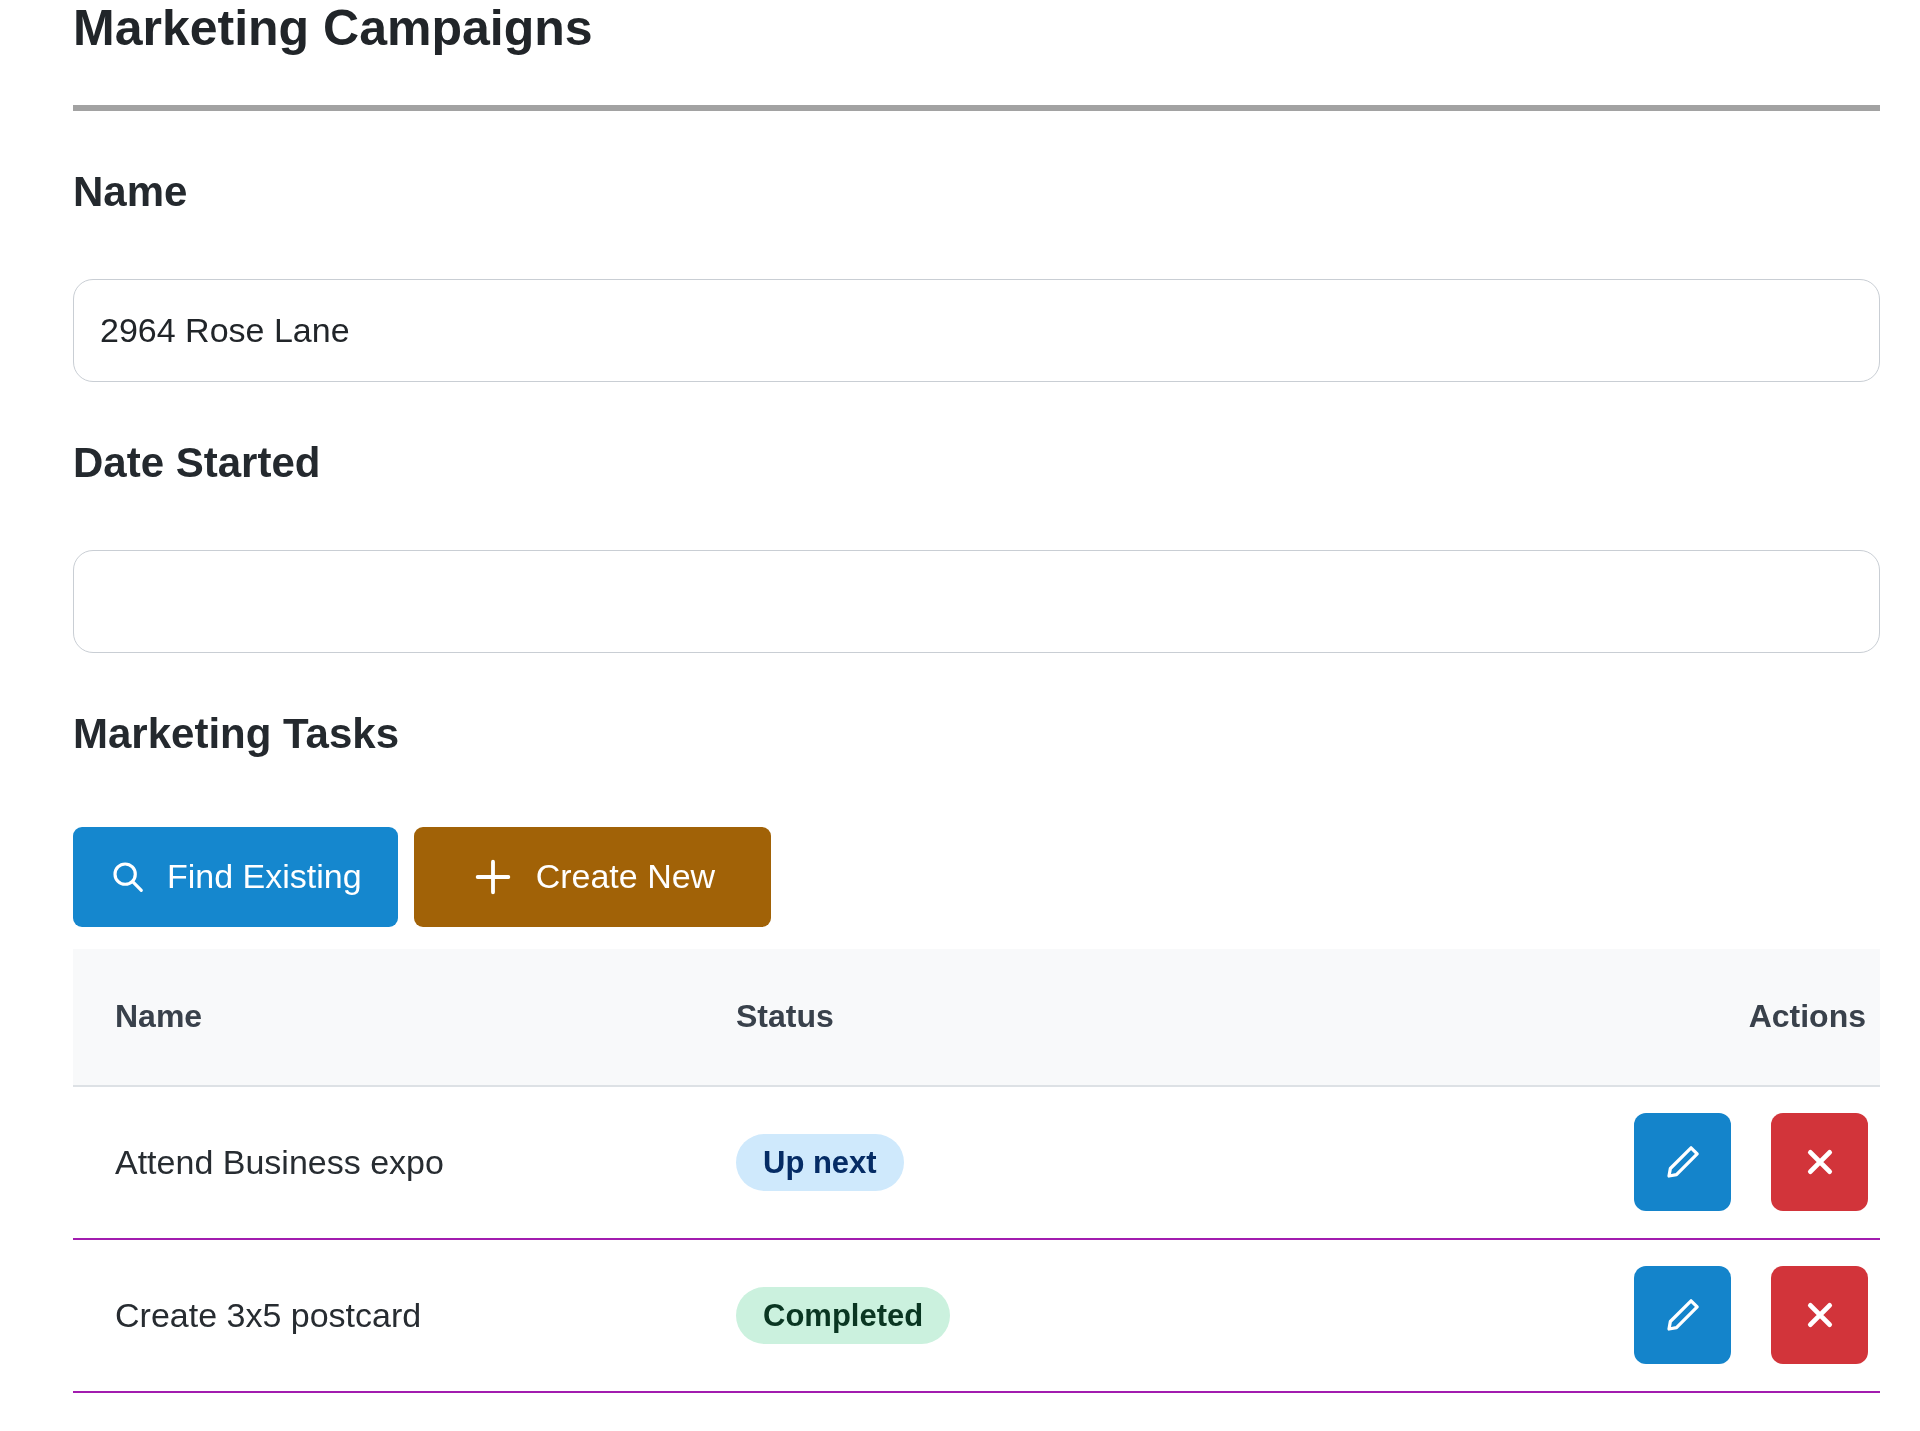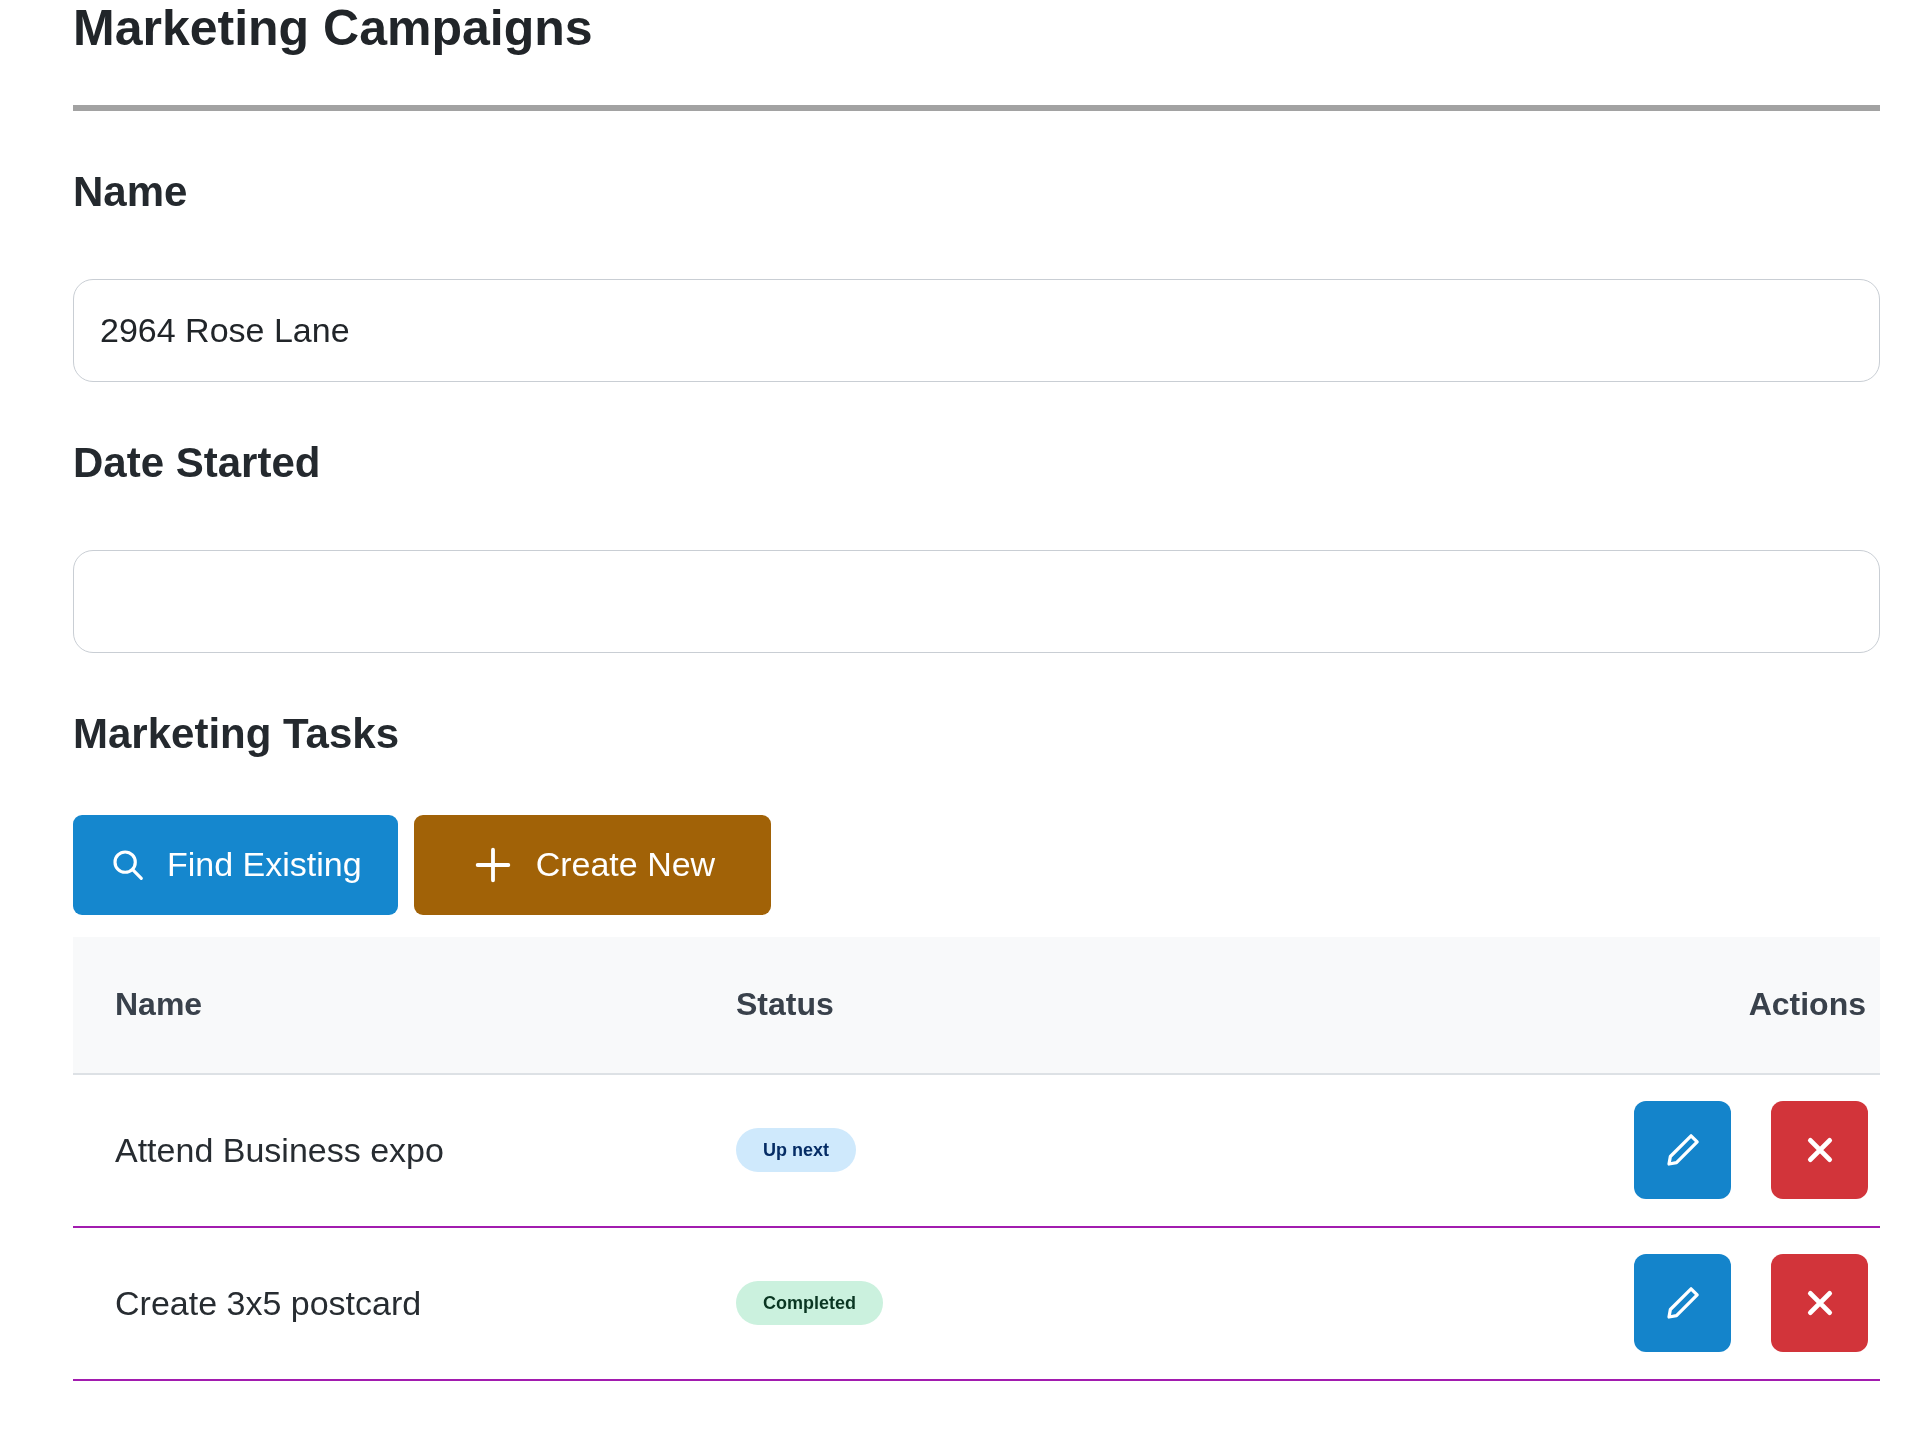--- a/index.html
+++ b/index.html
@@ -60,20 +60,21 @@
     justify-content: center;
     gap: 20px;
     height: 100px;
     border: none;
     border-radius: 9px;
     color: #ffffff;
     font-family: "Liberation Sans", "DejaVu Sans", sans-serif;
     font-size: 34px;
     cursor: pointer;
     white-space: nowrap;
+    margin-top: 12px;
   }
   .btn-find { background: #1587ce; padding: 0 36px; }
   .btn-create { background: #a16207; padding: 0 56px; }
   .task-table { margin-top: 22px; width: 100%; }
   .t-head {
     display: grid;
     grid-template-columns: 663px 1fr auto;
     align-items: center;
     height: 138px;
     background: #f8f9fa;
@@ -95,21 +96,21 @@
   .cell-actions {
     padding-right: 12px;
     display: flex;
     gap: 40px;
     justify-content: flex-end;
     align-items: center;
   }
   .t-head .cell-actions { font-size: 32px; color: #39414b; padding-right: 14px; }
   .badge {
     display: inline-block;
-    font-size: 18px;
+    font-size: 31px;
     font-weight: 700;
     padding: 13px 27px;
     border-radius: 44px;
     line-height: 1;
   }
   .badge-info    { background: #cfe9fc; color: #052c65; }
   .badge-success { background: #cbf1de; color: #0a3622; }
   .icon-btn {
     width: 97px;
     height: 98px;

